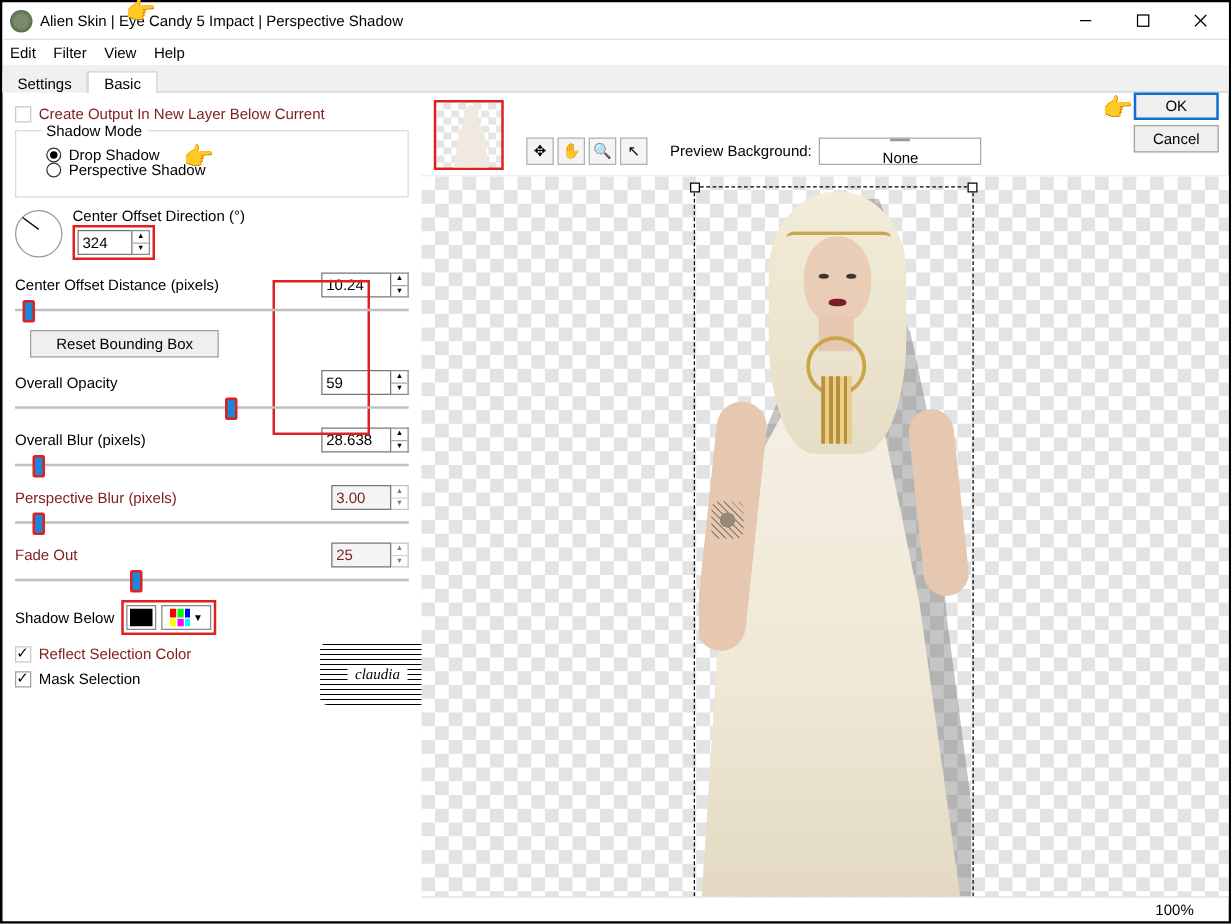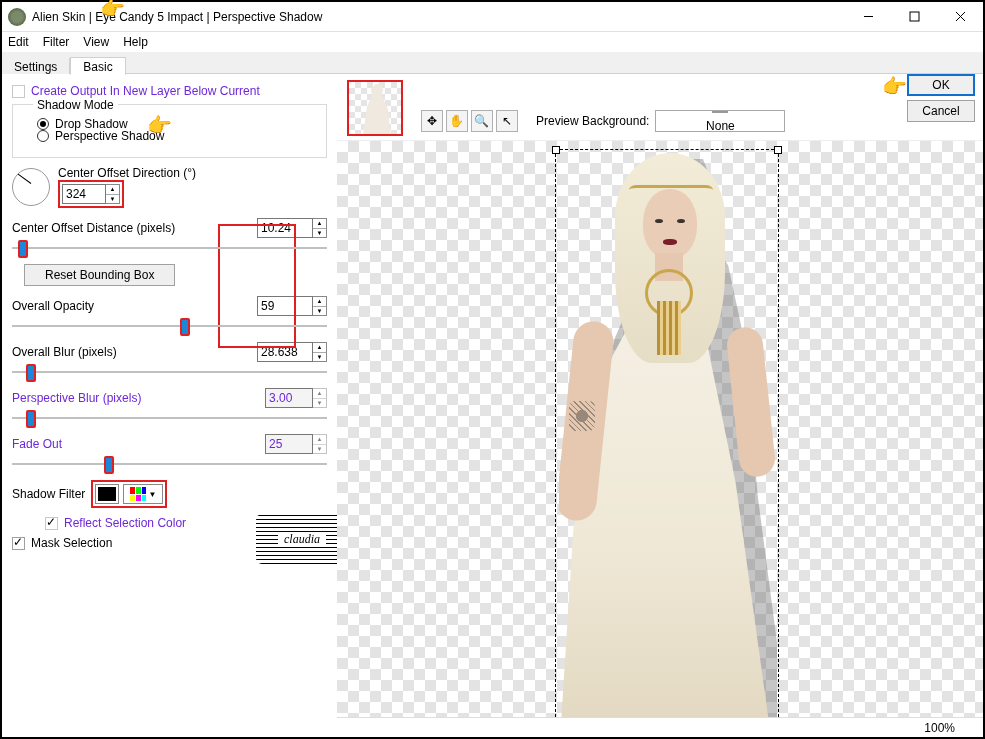--- a/index.html
+++ b/index.html
@@ -30,21 +30,21 @@
 
 .main { flex: 1; display: flex; min-height: 0; }
 .sidebar { width: 335px; padding: 8px 10px; position: relative; }
 .content { flex: 1; display: flex; flex-direction: column; position: relative; }
 
 
 .checkbox-row { display: flex; align-items: center; gap: 6px; margin: 2px 0 6px 0; }
 .cb { width: 13px; height: 13px; border: 1px solid #a0a0a0; background: #fff; display: inline-block; position: relative; }
 .cb.checked::after { content: "✓"; position: absolute; top: -3px; left: 0; color: #000; font-size: 12px; }
 .cb.disabled { border-color: #c8c8c8; }
-.disabled-text { color: #6d28d9; }
+.disabled-text { color: #7f1d1d; }
 
 .group { border: 1px solid #d9d9d9; padding: 4px 20px 10px; margin-bottom: 8px; position: relative; }
 .group-title { position: relative; top: -11px; background: #fff; display: inline-block; padding: 0 4px; color: #000; }
 .radio-row { display: flex; align-items: center; gap: 6px; margin: -6px 0 4px 4px; position: relative; }
 .radio { width: 12px; height: 12px; border: 1px solid #333; border-radius: 50%; display: inline-block; position: relative; }
 .radio.on::after { content: ""; position: absolute; width: 6px; height: 6px; background: #000; border-radius: 50%; top: 2px; left: 2px; }
 
 .dial-row { display: flex; align-items: center; gap: 8px; margin: 8px 0 10px; position: relative; }
 .dial { width: 38px; height: 38px; border: 1px solid #999; border-radius: 50%; position: relative; }
 .dial::after { content: ""; position: absolute; width: 16px; height: 1px; background: #000; top: 14px; left: 2px; transform: rotate(36deg); transform-origin: right; }
@@ -277,40 +277,40 @@
               <div>▼</div>
             </span>
         </span>
       </div>
       <div class="slider">
           <div class="track"></div>
           <div class="thumb" style="left:92px"></div>
         </div>
 
       <div class="color-row">
-        <span>Shadow Filter</span>
+        <span>Shadow Below</span>
         <span class="hi-red">
           <span class="color-swatch-outer">
               <div class="color-swatch"></div>
             </span>
           <span class="swatches-btn" style="margin-left:4px">
             <span class="swatches-grid">
                 <span></span>
                 <span></span>
                 <span></span>
                 <span></span>
                 <span></span>
                 <span></span>
               </span>
             <span class="dd-arrow">▼</span>
           </span>
         </span>
       </div>
 
-      <div class="checkbox-row" style="margin-top:8px;margin-left:33px;">
+      <div class="checkbox-row" style="margin-top:8px;">
         <span class="cb disabled checked" style="color:#bdbdbd"></span>
         <span class="disabled-text">Reflect Selection Color</span>
       </div>
       <div class="checkbox-row">
         <span class="cb checked"></span>
         <span>Mask Selection</span>
       </div>
 
       <div class="watermark">
           <span>claudia</span>

